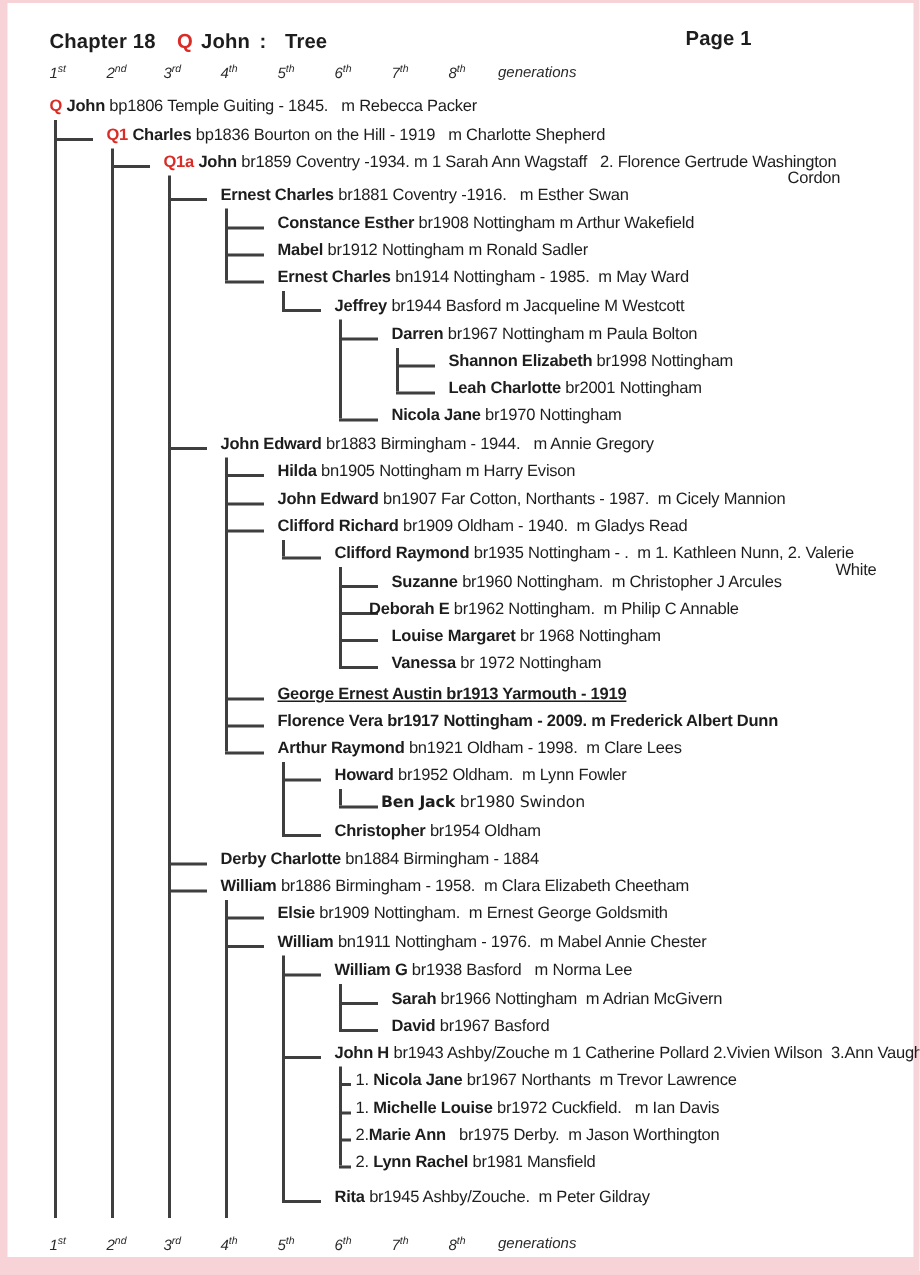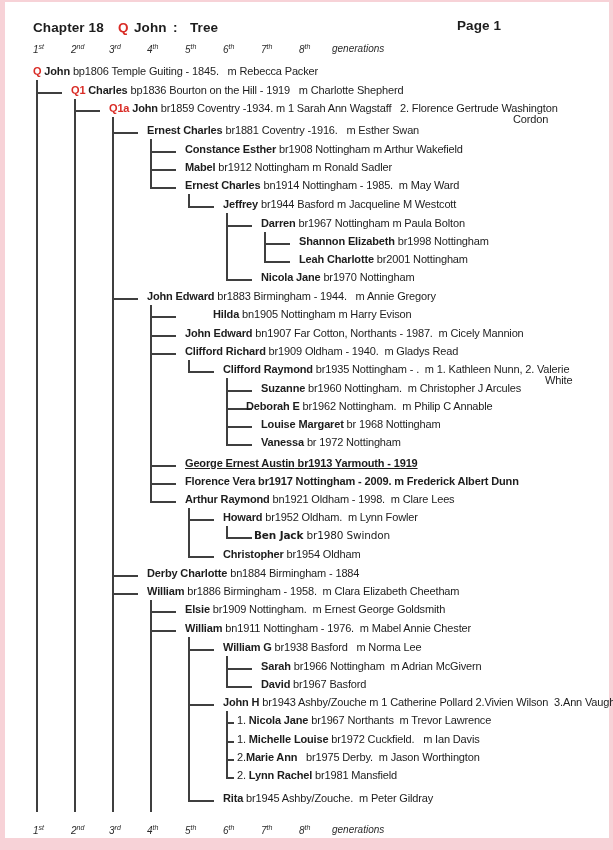--- a/index.html
+++ b/index.html
@@ -9,21 +9,21 @@
   .abs{position:absolute;white-space:pre;}
   .title{font-size:13.5px;font-weight:bold;letter-spacing:.1px;}
   .red{color:#d92c26;font-weight:bold;}
   .ruler-item{position:absolute;font-size:10px;font-style:italic;color:#2a2a2a;}
   .ruler-item sup{font-size:7px;}
   .gen-label{font-size:10px;font-style:italic;color:#2a2a2a;}
   .row{position:absolute;font-size:11px;letter-spacing:-.15px;line-height:13px;white-space:pre;color:#1d1d1d;}
   .row .nm{font-weight:bold;}
   .row.bold-all{font-weight:bold;}
   .row.alt-font{font-family:"DejaVu Sans",sans-serif;font-size:10.5px;}
-  .cont{position:absolute;font-size:11px;letter-spacing:-.15px;white-space:pre;color:#1d1d1d;}
+  .cont{position:absolute;font-size:11px;letter-spacing:-.15px;white-space:pre;color:#1d1d1d;margin-left:12px;}
   .vline{position:absolute;width:2px;background:#3f3f3f;}
   .hline{position:absolute;height:2px;background:#3f3f3f;}
 </style>
 </head>
 <body>
 
 <div class="canvas">
   <div class="page"></div>
 
   <span class="abs title" style="left:33px;top:20px;">Chapter 18</span>
@@ -122,21 +122,21 @@
       <div class="row" style="left: 147px; top: 124px;"><span class="nm">Ernest Charles</span><span> br1881 Coventry -1916.   m Esther Swan</span></div>
       <div class="row" style="left: 185px; top: 143px;"><span class="nm">Constance Esther</span><span> br1908 Nottingham m Arthur Wakefield</span></div>
       <div class="row" style="left: 185px; top: 161px;"><span class="nm">Mabel</span><span> br1912 Nottingham m Ronald Sadler</span></div>
       <div class="row" style="left: 185px; top: 179px;"><span class="nm">Ernest Charles</span><span> bn1914 Nottingham - 1985.  m May Ward</span></div>
       <div class="row" style="left: 223px; top: 198px;"><span class="nm">Jeffrey</span><span> br1944 Basford m Jacqueline M Westcott</span></div>
       <div class="row" style="left: 261px; top: 217px;"><span class="nm">Darren</span><span> br1967 Nottingham m Paula Bolton</span></div>
       <div class="row" style="left: 299px; top: 235px;"><span class="nm">Shannon Elizabeth</span><span> br1998 Nottingham</span></div>
       <div class="row" style="left: 299px; top: 253px;"><span class="nm">Leah Charlotte</span><span> br2001 Nottingham</span></div>
       <div class="row" style="left: 261px; top: 271px;"><span class="nm">Nicola Jane</span><span> br1970 Nottingham</span></div>
       <div class="row" style="left: 147px; top: 290px;"><span class="nm">John Edward</span><span> br1883 Birmingham - 1944.   m Annie Gregory</span></div>
-      <div class="row" style="left: 185px; top: 308px; margin-left: 28px;"><span class="nm">Hilda</span><span> bn1905 Nottingham m Harry Evison</span></div>
+      <div class="row" style="left: 185px; top: 308px;"><span class="nm">Hilda</span><span> bn1905 Nottingham m Harry Evison</span></div>
       <div class="row" style="left: 185px; top: 327px;"><span class="nm">John Edward</span><span> bn1907 Far Cotton, Northants - 1987.  m Cicely Mannion</span></div>
       <div class="row" style="left: 185px; top: 345px;"><span class="nm">Clifford Richard</span><span> br1909 Oldham - 1940.  m Gladys Read</span></div>
       <div class="row" style="left: 223px; top: 363px;"><span class="nm">Clifford Raymond</span><span> br1935 Nottingham - .  m 1. Kathleen Nunn, 2. Valerie</span></div>
       <div class="cont" style="left: 545px; top: 374px;">White</div>
       <div class="row" style="left: 261px; top: 382px;"><span class="nm">Suzanne</span><span> br1960 Nottingham.  m Christopher J Arcules</span></div>
       <div class="row" style="left: 246px; top: 400px;"><span class="nm">Deborah E</span><span> br1962 Nottingham.  m Philip C Annable</span></div>
       <div class="row" style="left: 261px; top: 418px;"><span class="nm">Louise Margaret</span><span> br 1968 Nottingham</span></div>
       <div class="row" style="left: 261px; top: 436px;"><span class="nm">Vanessa</span><span> br 1972 Nottingham</span></div>
       <div class="row bold-all" style="left: 185px; top: 457px; text-decoration: underline;"><span class="nm">George Ernest Austin</span><span> br1913 Yarmouth - 1919</span></div>
       <div class="row bold-all" style="left: 185px; top: 475px;"><span class="nm">Florence Vera</span><span> br1917 Nottingham - 2009. m Frederick Albert Dunn</span></div>

